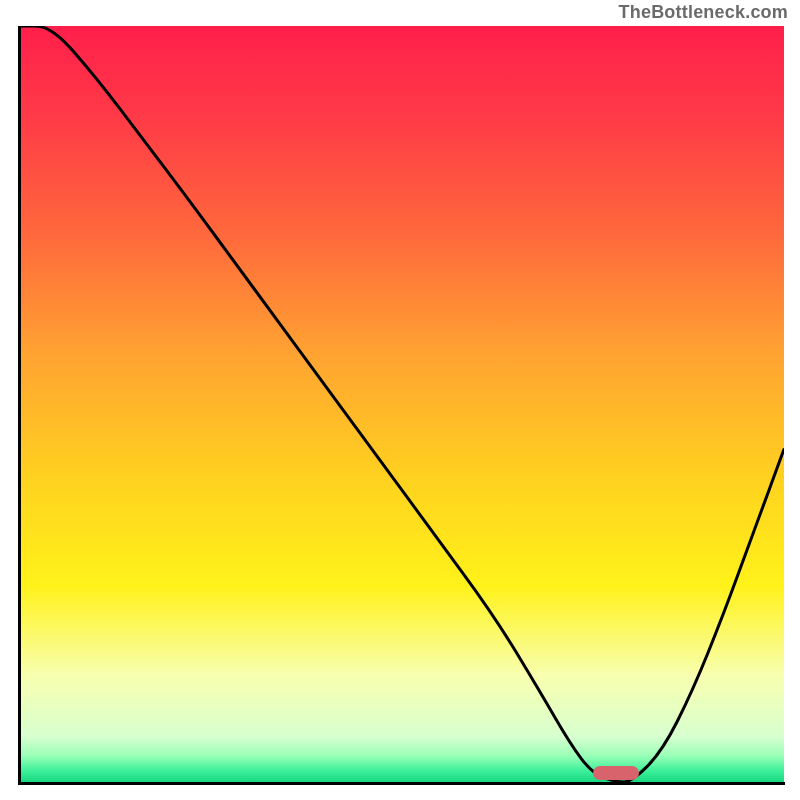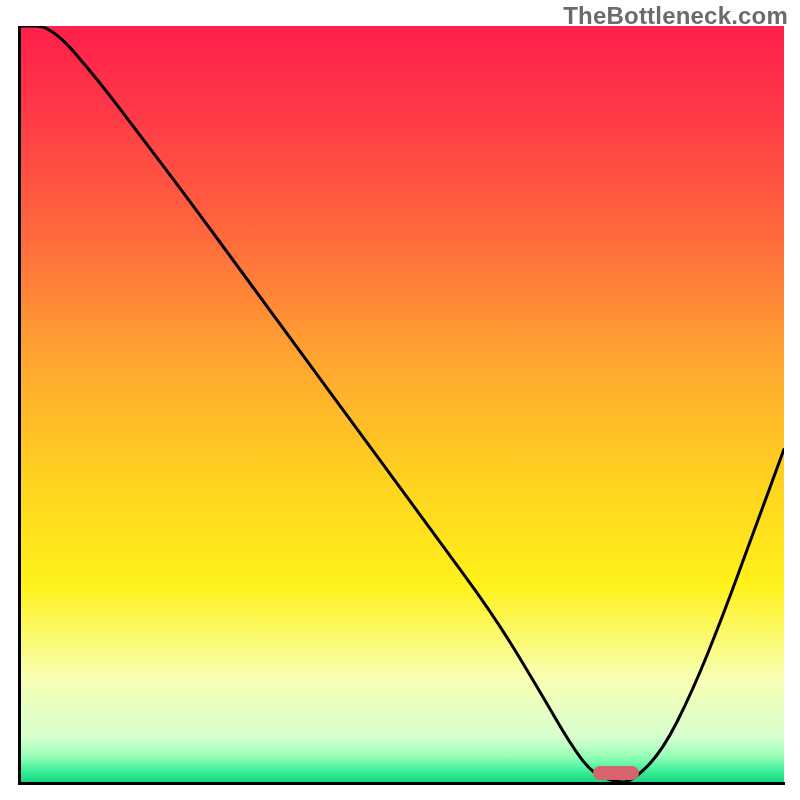--- a/index.html
+++ b/index.html
@@ -13,21 +13,21 @@
   }
   .stage {
     position: relative;
     width: 800px;
     height: 800px;
   }
   .watermark {
     position: absolute;
     top: 2px;
     right: 12px;
-    font-size: 24px;
+    font-size: 18px;
     font-weight: 600;
     color: #6b6b6b;
     letter-spacing: 0.2px;
     z-index: 10;
   }
   .plot-frame {
     position: absolute;
     left: 18px;
     top: 26px;
     width: 764px;   

